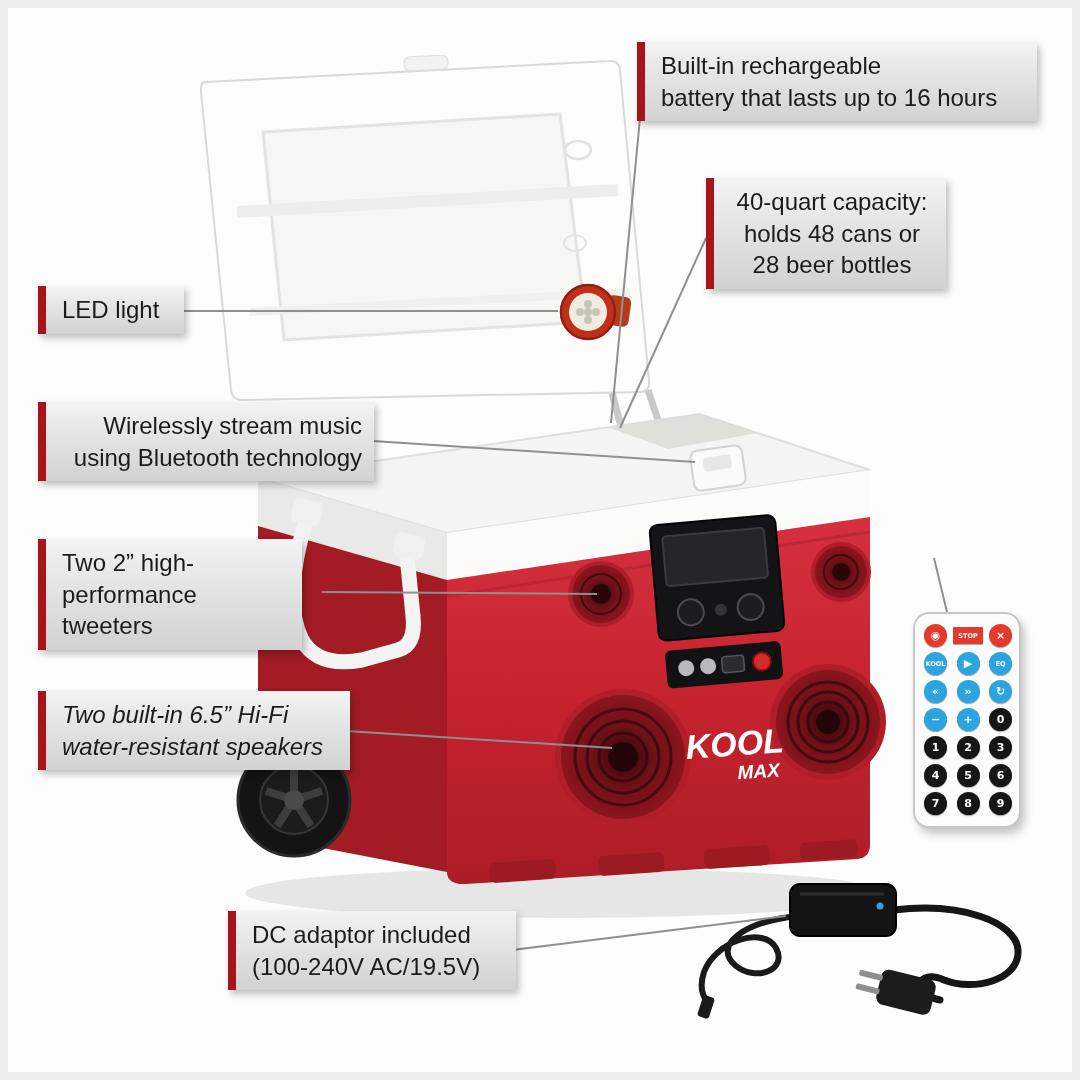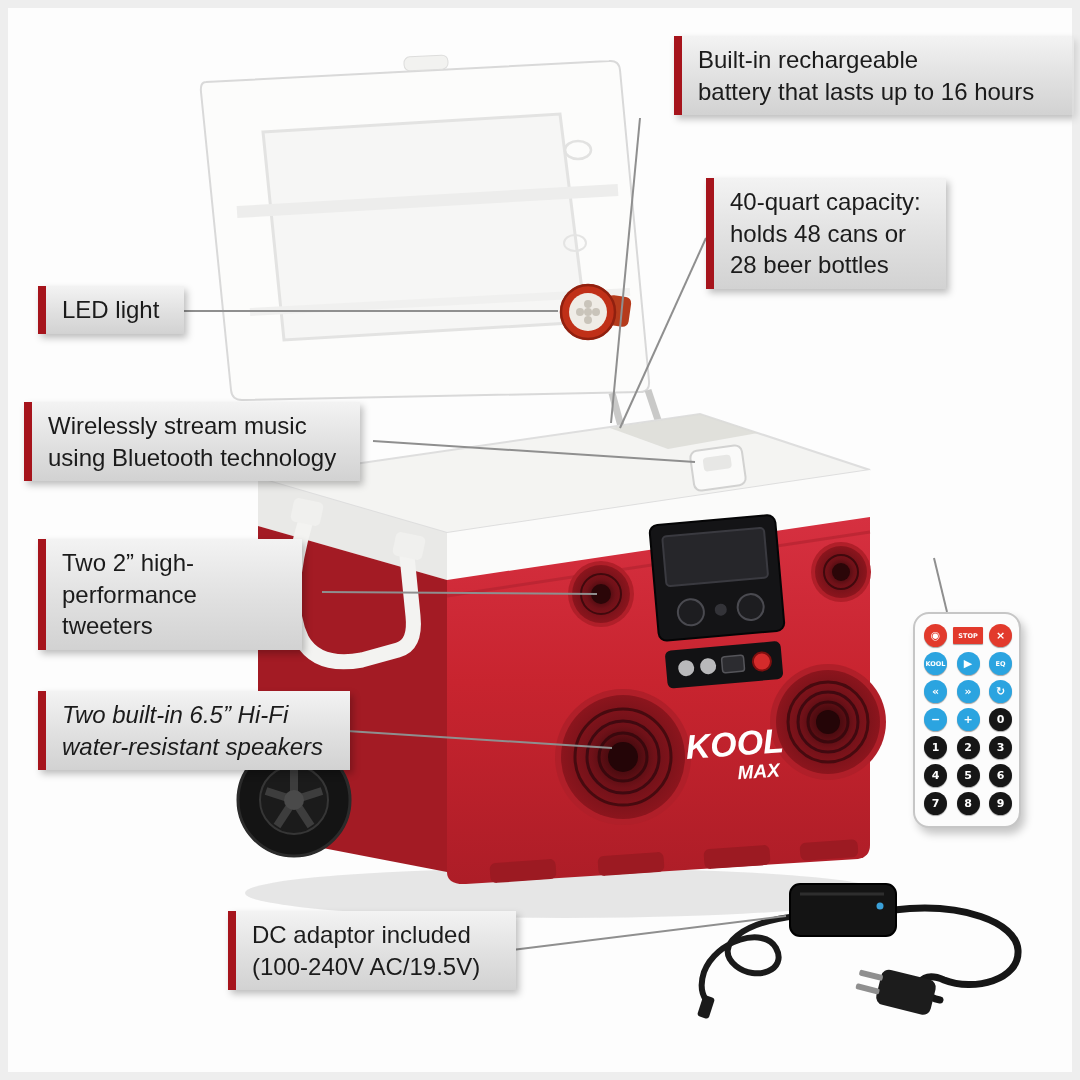--- a/index.html
+++ b/index.html
@@ -215,39 +215,39 @@
       <line x1="706" y1="238" x2="620" y2="428"></line>
       <line x1="183" y1="311" x2="558" y2="311"></line>
       <line x1="373" y1="441" x2="695" y2="462"></line>
       <line x1="322" y1="592" x2="597" y2="594"></line>
       <line x1="347" y1="731" x2="612" y2="748"></line>
       <line x1="934" y1="558" x2="947" y2="612"></line>
       <line x1="512" y1="950" x2="786" y2="916"></line>
     </g>
   </svg>
 
-  <div class="callout" style="left:637px;top:36px;width:400px;margin-left:37px;">
+  <div class="callout" style="left:637px;top:42px;width:400px;">
     <span class="bar"></span>
     <span class="txt">Built-in rechargeable
 battery that lasts up to 16 hours</span>
   </div>
 
-  <div class="callout" style="left:706px;top:178px;width:240px;">
+  <div class="callout" style="left:706px;top:178px;width:240px;text-align:center;">
     <span class="bar"></span>
     <span class="txt">40-quart capacity:
 holds 48 cans or
 28 beer bottles</span>
   </div>
 
   <div class="callout" style="left:38px;top:286px;width:146px;">
     <span class="bar"></span>
     <span class="txt">LED light</span>
   </div>
 
-  <div class="callout" style="left:24px;top:402px;width:336px;">
+  <div class="callout" style="left:38px;top:402px;width:336px;text-align:right;">
     <span class="bar"></span>
     <span class="txt">Wirelessly stream music
 using Bluetooth technology</span>
   </div>
 
   <div class="callout" style="left:38px;top:539px;width:264px;">
     <span class="bar"></span>
     <span class="txt">Two 2” high-
 performance tweeters</span>
   </div>

